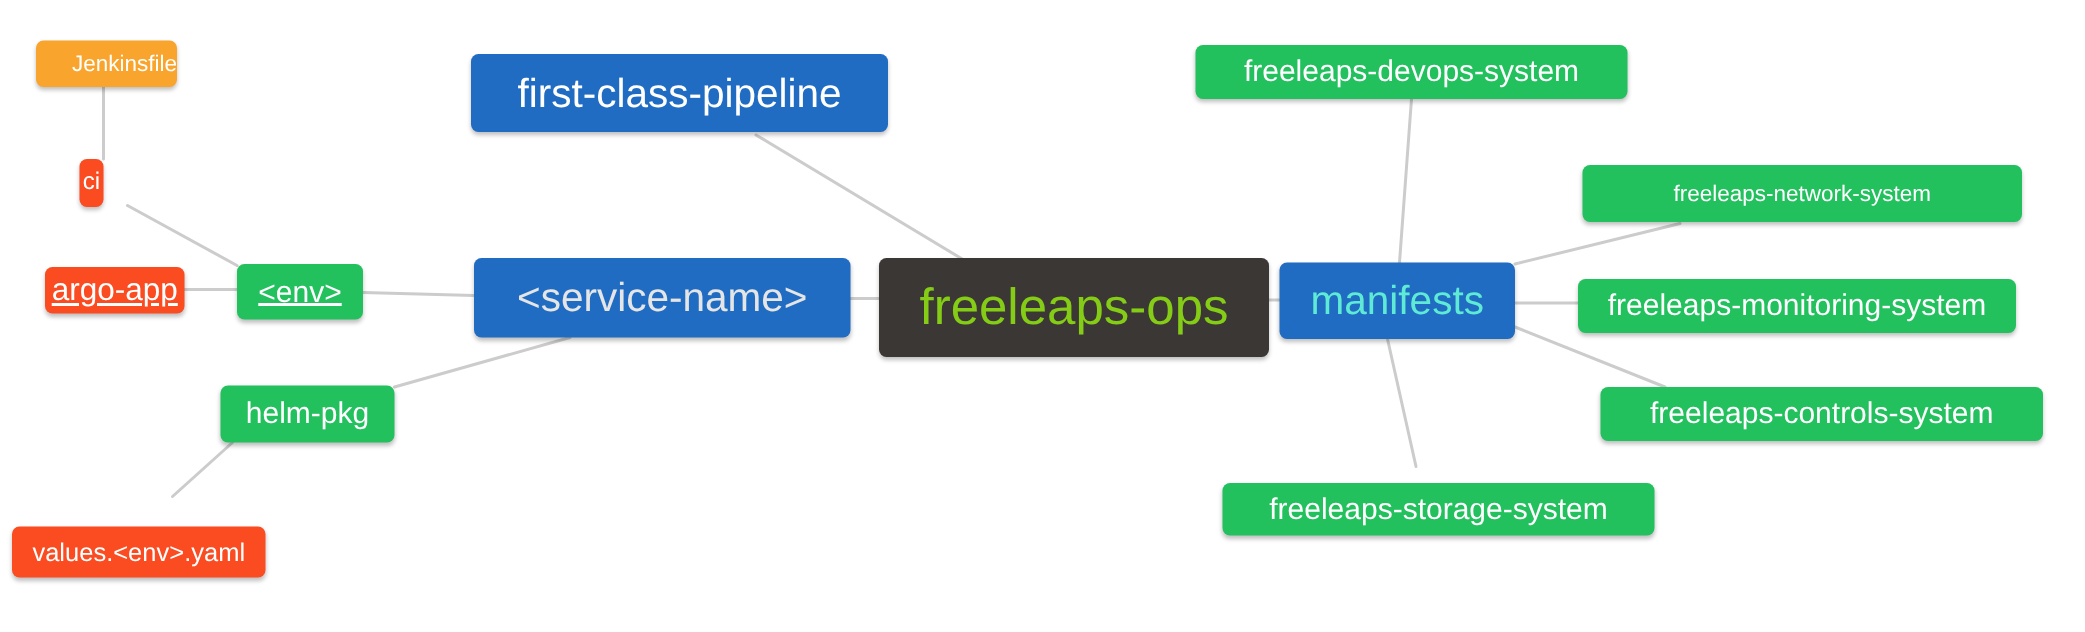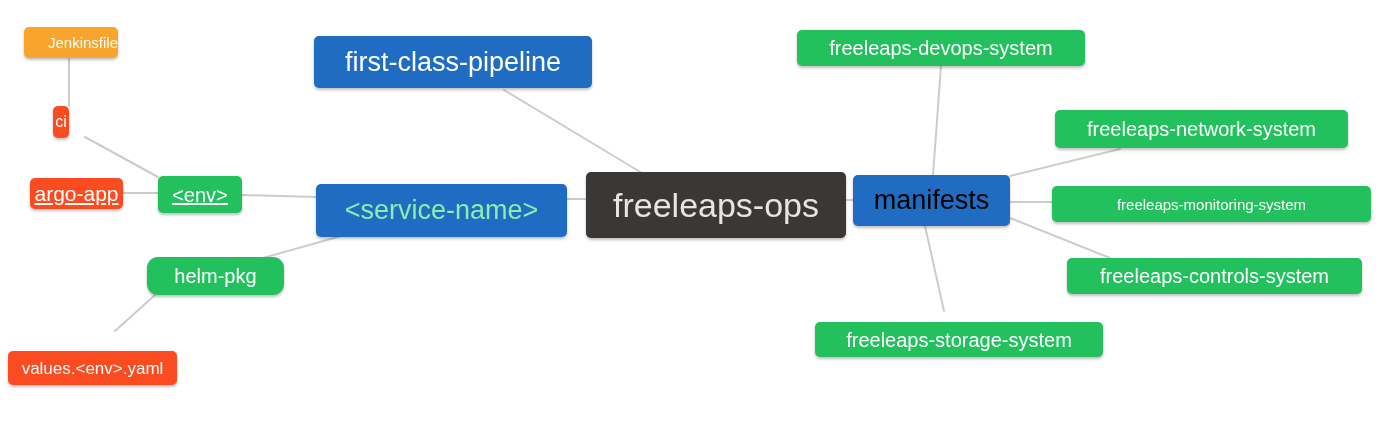--- a/index.html
+++ b/index.html
@@ -54,29 +54,29 @@
       <line x1="567" y1="199" x2="586" y2="199" stroke="#cccccc" stroke-width="2" stroke-linecap="round"></line>
       <line x1="504" y1="90" x2="642" y2="173" stroke="#cccccc" stroke-width="2" stroke-linecap="round"></line>
       <line x1="846" y1="200" x2="853" y2="200" stroke="#cccccc" stroke-width="2" stroke-linecap="round"></line>
       <line x1="933" y1="175" x2="941" y2="66" stroke="#cccccc" stroke-width="2" stroke-linecap="round"></line>
       <line x1="1010" y1="176" x2="1120" y2="149" stroke="#cccccc" stroke-width="2" stroke-linecap="round"></line>
       <line x1="1010" y1="202" x2="1052" y2="202" stroke="#cccccc" stroke-width="2" stroke-linecap="round"></line>
       <line x1="1010" y1="218" x2="1110" y2="258" stroke="#cccccc" stroke-width="2" stroke-linecap="round"></line>
       <line x1="925" y1="226" x2="944" y2="311" stroke="#cccccc" stroke-width="2" stroke-linecap="round"></line>
     </svg>
   <div id="nodes">
-      <div class="node" style="left: 586px; top: 172px; width: 260px; height: 66px; font-size: 34px; background: rgb(59, 55, 53); color: #e5e5e5;">freeleaps-ops</div>
+      <div class="node" style="left: 586px; top: 172px; width: 260px; height: 66px; font-size: 34px; background: rgb(59, 55, 53); color: #84cc16;">freeleaps-ops</div>
       <div class="node" style="left: 314px; top: 36px; width: 278px; height: 52px; font-size: 27px; background: rgb(31, 108, 194); color: rgb(255, 255, 255);">first-class-pipeline</div>
-      <div class="node" style="left: 316px; top: 172px; width: 251px; height: 53px; font-size: 27px; background: rgb(31, 108, 194); color: #86efac; margin-top: 12px;">&lt;service-name&gt;</div>
-      <div class="node" style="left: 853px; top: 175px; width: 157px; height: 51px; font-size: 27px; background: rgb(31, 108, 194); color: #000000;">manifests</div>
+      <div class="node" style="left: 316px; top: 172px; width: 251px; height: 53px; font-size: 27px; background: rgb(31, 108, 194); color: #e5e5e5;">&lt;service-name&gt;</div>
+      <div class="node" style="left: 853px; top: 175px; width: 157px; height: 51px; font-size: 27px; background: rgb(31, 108, 194); color: #5eead4;">manifests</div>
       <div class="node" style="left: 158px; top: 176px; width: 84px; height: 37px; font-size: 20px; background: rgb(34, 193, 94); color: rgb(255, 255, 255); text-decoration: underline;">&lt;env&gt;</div>
-      <div class="node" style="left: 147px; top: 257px; width: 137px; height: 38px; font-size: 20px; background: rgb(34, 193, 94); color: rgb(255, 255, 255); border-radius: 11px;">helm-pkg</div>
+      <div class="node" style="left: 147px; top: 257px; width: 116px; height: 38px; font-size: 20px; background: rgb(34, 193, 94); color: rgb(255, 255, 255);">helm-pkg</div>
       <div class="node" style="left: 797px; top: 30px; width: 288px; height: 36px; font-size: 20px; background: rgb(34, 193, 94); color: rgb(255, 255, 255);">freeleaps-devops-system</div>
-      <div class="node" style="left: 1055px; top: 110px; width: 293px; height: 38px; font-size: 20px; background: rgb(34, 193, 94); color: rgb(255, 255, 255);">freeleaps-network-system</div>
-      <div class="node" style="left: 1052px; top: 186px; width: 319px; height: 36px; font-size: 15px; background: rgb(34, 193, 94); color: rgb(255, 255, 255);">freeleaps-monitoring-system</div>
+      <div class="node" style="left: 1055px; top: 110px; width: 293px; height: 38px; font-size: 15px; background: rgb(34, 193, 94); color: rgb(255, 255, 255);">freeleaps-network-system</div>
+      <div class="node" style="left: 1052px; top: 186px; width: 292px; height: 36px; font-size: 20px; background: rgb(34, 193, 94); color: rgb(255, 255, 255);">freeleaps-monitoring-system</div>
       <div class="node" style="left: 1067px; top: 258px; width: 295px; height: 36px; font-size: 20px; background: rgb(34, 193, 94); color: rgb(255, 255, 255);">freeleaps-controls-system</div>
       <div class="node" style="left: 815px; top: 322px; width: 288px; height: 35px; font-size: 20px; background: rgb(34, 193, 94); color: rgb(255, 255, 255);">freeleaps-storage-system</div>
       <div class="node" style="left: 53px; top: 106px; width: 16px; height: 32px; font-size: 16px; background: rgb(250, 75, 33); color: rgb(255, 255, 255);">ci</div>
       <div class="node" style="left: 30px; top: 178px; width: 93px; height: 31px; font-size: 21px; background: rgb(250, 75, 33); color: rgb(255, 255, 255); text-decoration: underline;">argo-app</div>
       <div class="node" style="left: 8px; top: 331px; width: 169px; height: 34px; font-size: 17px; background: rgb(250, 75, 33); color: rgb(255, 255, 255); margin-top: 20px;">values.&lt;env&gt;.yaml</div>
       <div class="node" style="left: 24px; top: 27px; width: 94px; height: 31px; font-size: 15px; background: rgb(249, 164, 44); color: rgb(255, 255, 255); padding-left: 24px;">Jenkinsfile</div>
     </div>
 </div>
 
 </body></html>

